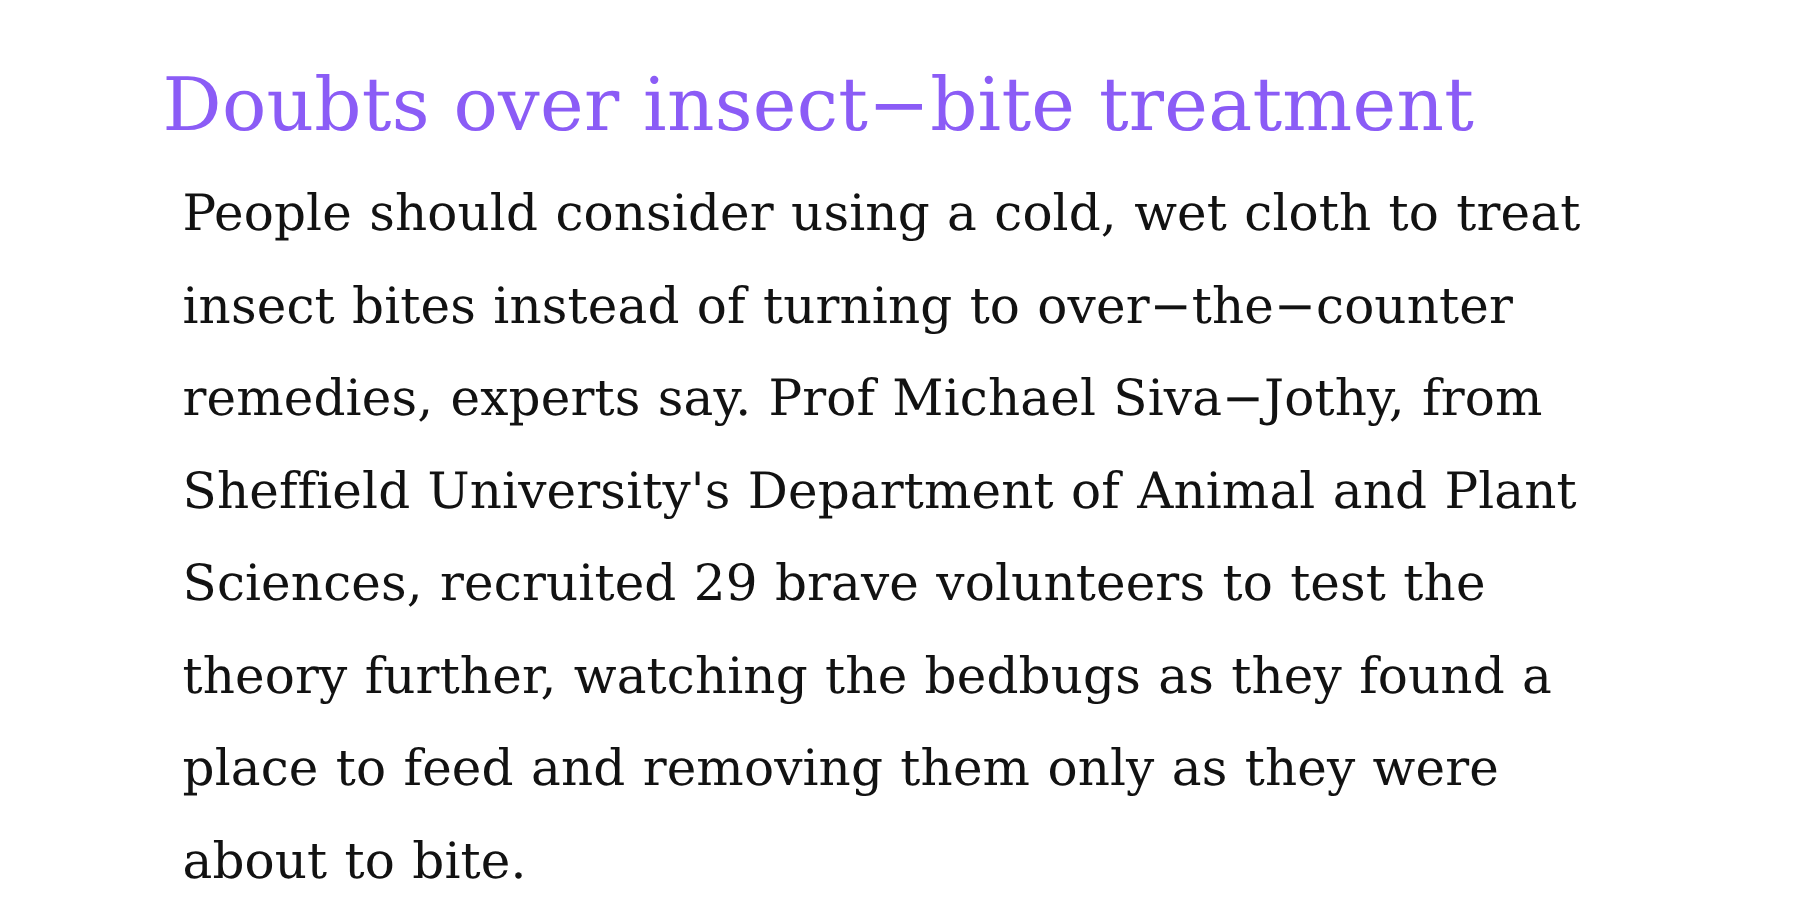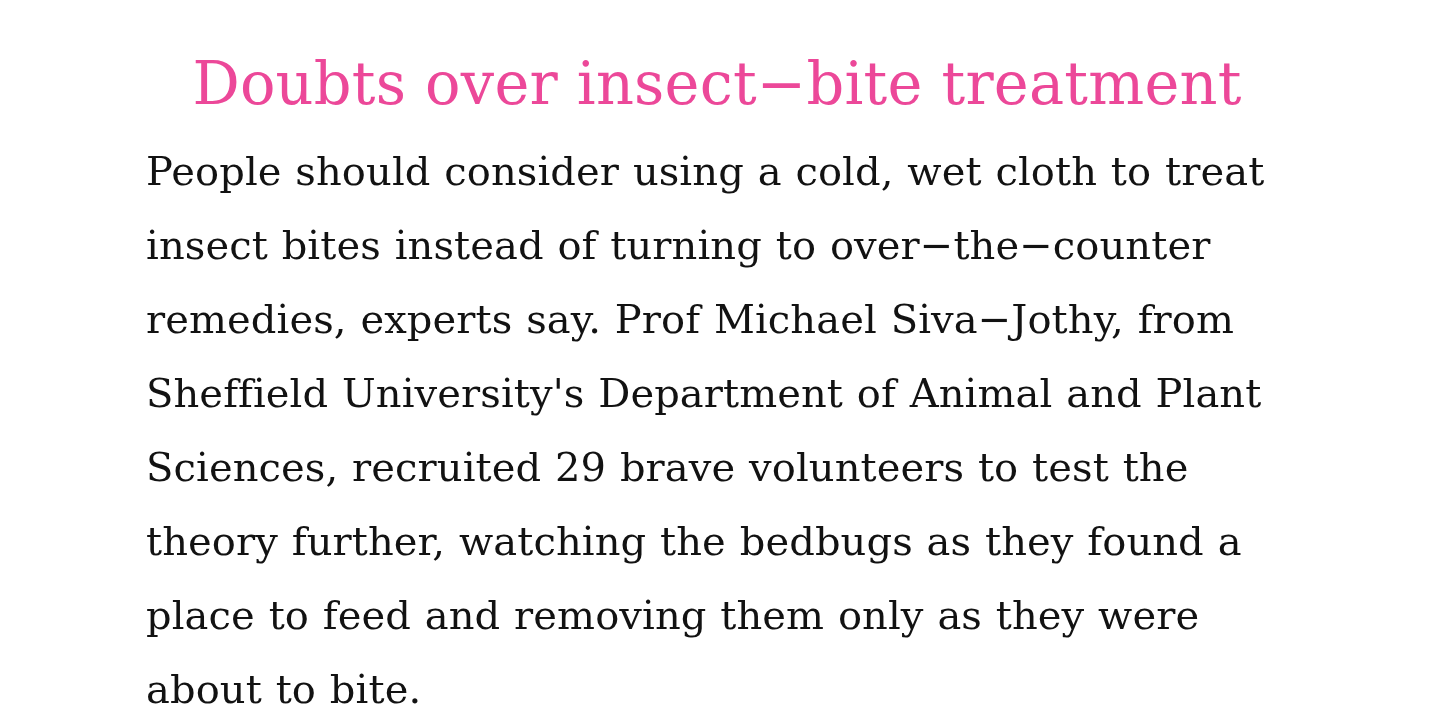--- a/index.html
+++ b/index.html
@@ -19,24 +19,23 @@
     height: 720px;
     box-sizing: border-box;
     padding: 52px 118px 0 130px;
     background: #ffffff;
   }
   .article-title {
     font-family: "DejaVu Serif", serif;
     font-size: 59px;
     line-height: 1.08;
     font-weight: 400;
-    text-align: center;
     letter-spacing: 0.2px;
     margin: 0 0 18px 0;
-    color: #ec4899;
+    color: #8b5cf6;
     padding-right: 18px;
   }
   .article-body {
     font-family: "DejaVu Serif", serif;
     font-size: 40px;
     line-height: 74px;
     font-weight: 400;
     text-align: left;
     color: #121212;
     margin: 16px;

